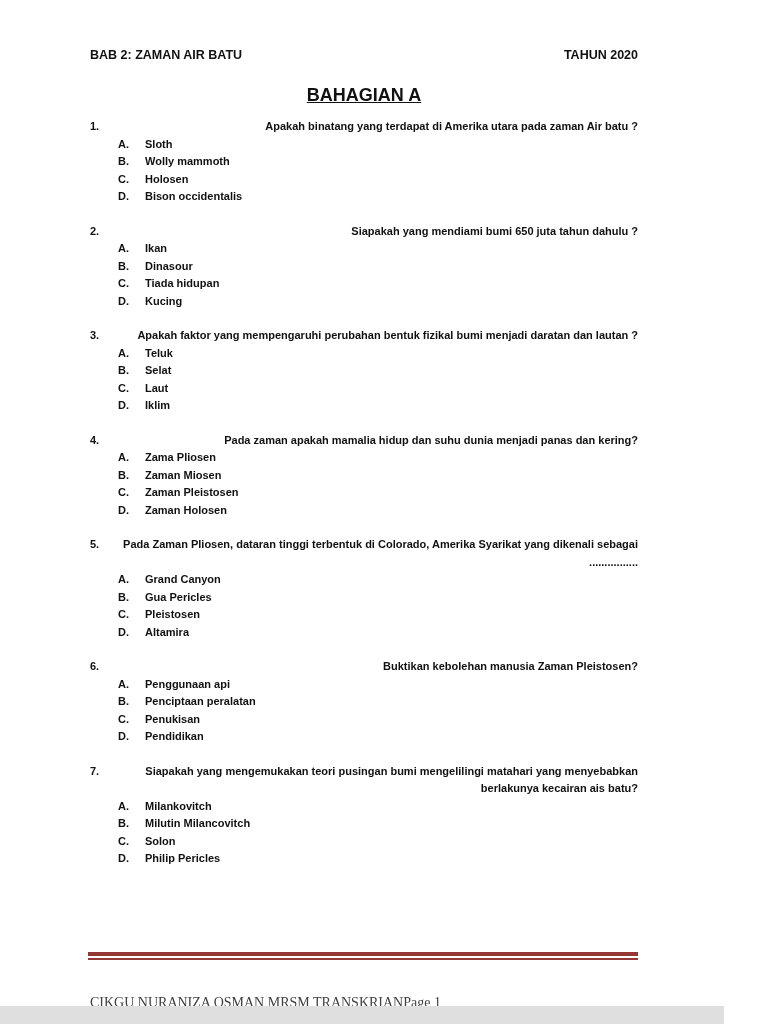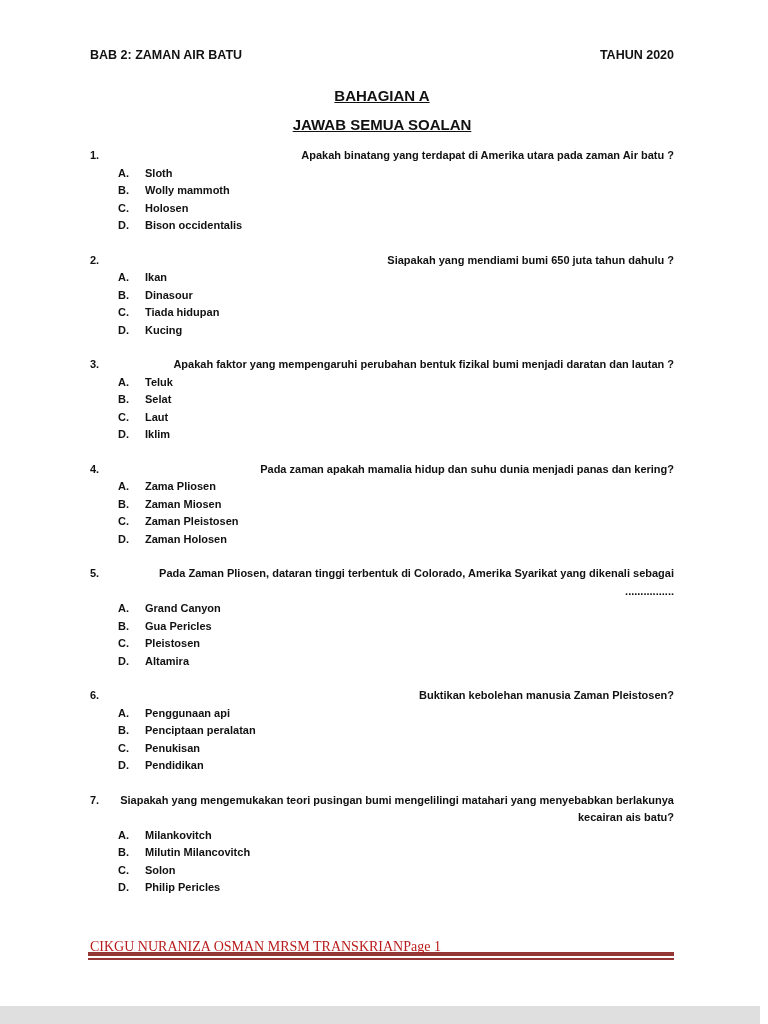--- a/index.html
+++ b/index.html
@@ -8,39 +8,38 @@
     background: #ffffff;
   }
   .page {
     position: relative;
     width: 724px;
     height: 1024px;
     background: #ffffff;
     overflow: hidden;
     color: #111;
     font-family: "Liberation Sans", sans-serif;
-    padding-left: 36px;
   }
   .content {
     position: absolute;
     top: 48px;
     left: 90px;
     right: 86px;
   }
   .doc-header {
     display: flex;
     justify-content: space-between;
     font-size: 12.5px;
     font-weight: 700;
     line-height: 15px;
   }
   .section-title,
   .section-subtitle {
     text-align: center;
-    font-size: 15px;
+    font-size: 18px;
     font-weight: 700;
     line-height: 15px;
     text-decoration: underline;
   }
   .section-title { margin-top: 25px; }
   .section-subtitle { margin-top: 14px; }
 
   .question-list {
     margin-top: 15px;
     font-size: 11px;
@@ -68,25 +67,25 @@
     right: 86px;
     top: 952px;
   }
   .footer-rule .thick { height: 4px; }
   .footer-rule .gap { height: 2px; background: transparent; }
   .footer-rule .thin { height: 1.5px; }
 
   .footer-text {
     position: absolute;
     left: 90px;
-    top: 938px;
+    top: 994px;
     font-family: "Liberation Serif", serif;
     font-size: 14px;
     line-height: 17px;
-    color: #b91c1c;
+    color: #404040;
     white-space: nowrap;
   }
 
   .bottom-gutter {
     position: absolute;
     left: 0;
     right: 0;
     bottom: 0;
     height: 18px;
     background: #dfdfdf;
@@ -97,21 +96,20 @@
 
 <div class="page">
   <div class="content">
 
     <div class="doc-header">
       <span>BAB 2: ZAMAN AIR BATU</span>
       <span>TAHUN 2020</span>
     </div>
 
     <div class="section-title">BAHAGIAN A</div>
-    <div class="section-subtitle">JAWAB SEMUA SOALAN</div>
 
     <div class="question-list">
   <div class="question">
     <div class="q-row">
       <span class="q-num">1.</span>
       <span class="q-text">Apakah binatang yang terdapat di Amerika utara pada zaman Air batu ?</span>
     </div>
     <div class="options">
 
     <div class="opt">

